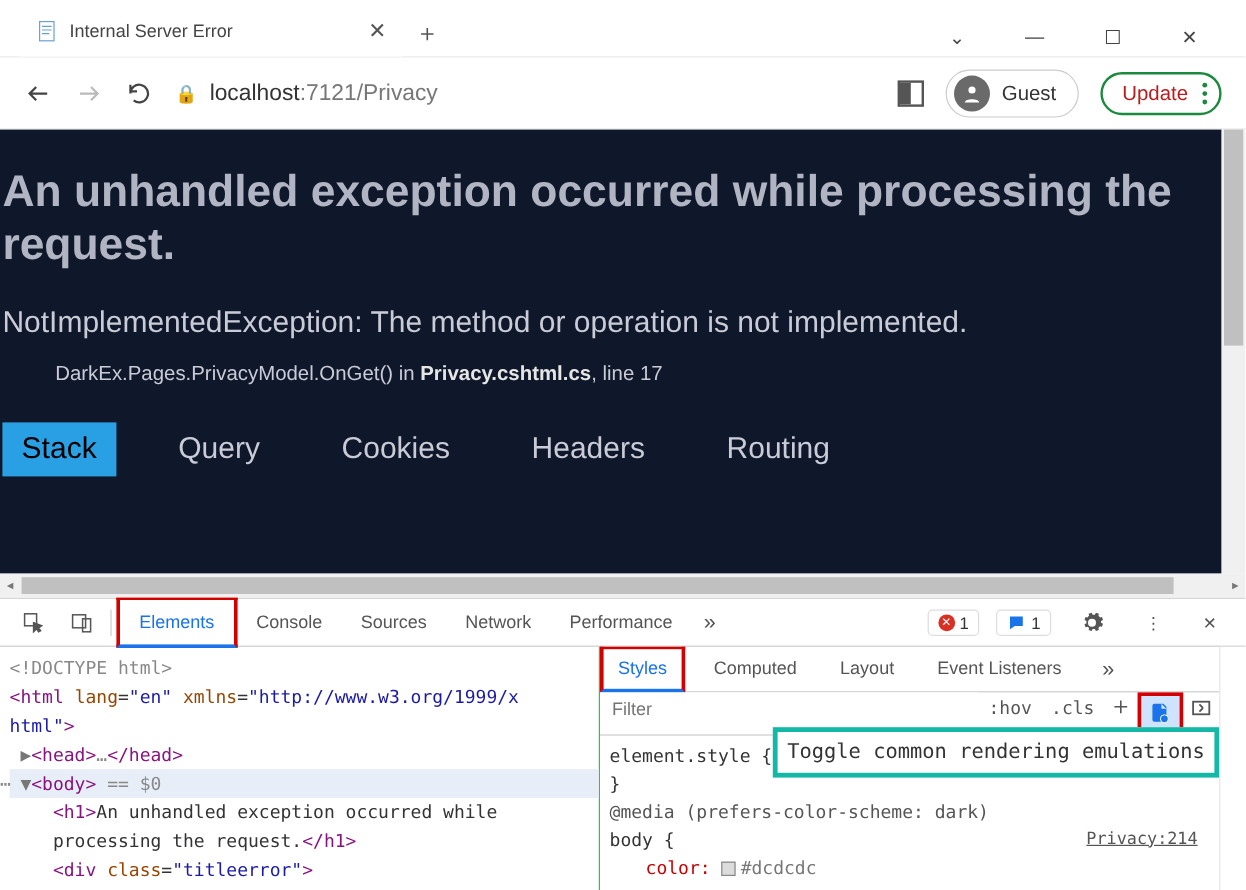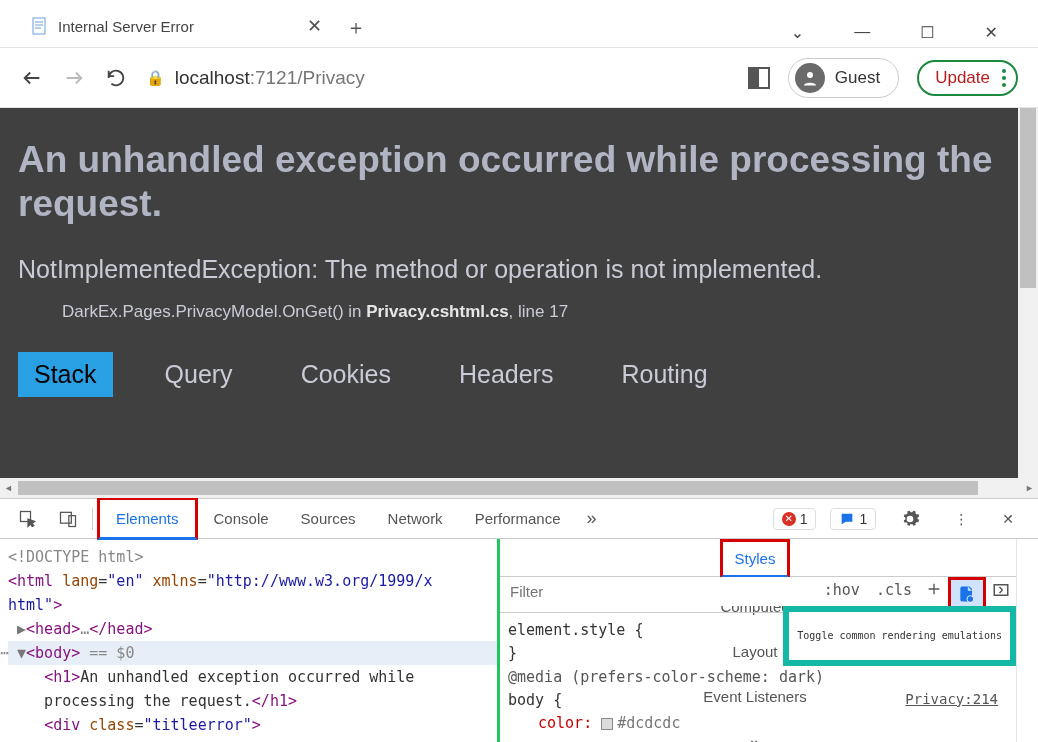--- a/index.html
+++ b/index.html
@@ -28,21 +28,21 @@
   .guest-chip { display: flex; align-items: center; gap: 10px; border: 1px solid #ccc; border-radius: 30px; padding: 4px 18px 4px 6px; }
   .guest-avatar { width: 30px; height: 30px; border-radius: 50%; background: #6a6a6a; display:flex; align-items:center; justify-content:center; }
   .guest-avatar svg { fill:#fff; }
   .guest-label { font-size: 17px; color: #333; }
   .update-chip { border: 2px solid #1b8a3e; border-radius: 22px; padding: 6px 10px 6px 16px; display: flex; align-items: center; gap: 12px; color: #b91c1c; font-size: 17px; }
   .update-dots { display:flex; flex-direction:column; gap:3px; }
   .update-dots i { width:4px; height:4px; border-radius:50%; background:#1b8a3e; }
   
   
   .content-wrap { position: relative; height: 370px; display:flex; }
-  .content { flex:1; background: #404040; color: #ccc; padding: 30px 18px 20px; overflow:hidden; }
+  .content { flex:1; background: #0f172a; color: #ccc; padding: 30px 2px 20px; overflow:hidden; }
   .content-scroll { width: 20px; background: #f0f0f0; position:relative; }
   .content-scroll .thumb { position:absolute; top:0; left:2px; width:16px; height:180px; background:#c0c0c0; }
   .err-h1 { font-size: 37px; font-weight: 700; color: #b1b4c2; line-height: 1.2; margin-bottom: 28px; }
   .err-msg { font-size: 25px; color: #c9cbd6; margin-bottom: 18px; font-weight:300; }
   .err-stack { font-size: 17px; color: #c9cbd6; padding-left: 44px; margin-bottom:30px; }
   .err-stack b { color: #e6e6e6; font-weight:700; }
   .err-tabs { display:flex; gap:36px; align-items:center; }
   .err-tab { font-size: 25px; color:#c9cbd6; padding:8px 16px; }
   .err-tab.active { background:#2aa0e4; color:#000; }
   .hscroll { height: 20px; background:#f0f0f0; display:flex; align-items:center; position:relative; }
@@ -59,41 +59,41 @@
   .dt-tab.active { color:#1a73e8; border-bottom:3px solid #1a73e8; }
   .dt-more { padding:8px 10px; color:#555; font-size:18px; }
   .dt-right { margin-left:auto; display:flex; align-items:center; gap:14px; padding-right:6px; }
   .badge { display:flex; align-items:center; gap:4px; border:1px solid #ddd; border-radius:4px; padding:2px 8px; font-size:14px; }
   .badge .dot { width:14px; height:14px; border-radius:50%; display:flex; align-items:center; justify-content:center; font-size:10px; color:#fff; }
   .badge.err .dot { background:#d93025; }
   .badge.msg svg { fill:#1a73e8; width:16px; height:16px; }
   .redbox { border: 3px solid #d40000; }
   
   .dt-body { display:flex; height: 204px; }
-  .dom-panel { width: 500px; border-right:3px solid #22c55e; font-family: Consolas, monospace; font-size:15px; line-height:1.6; padding:6px 0 0 8px; position:relative; overflow:hidden; }
+  .dom-panel { width: 500px; border-right:1px solid #22c55e; font-family: Consolas, monospace; font-size:15px; line-height:1.6; padding:6px 0 0 8px; position:relative; overflow:hidden; }
   .dom-panel .line { white-space:pre; }
   .tag { color:#881280; }
   .attr { color:#994500; }
   .str { color:#1a1aa6; }
   .txt { color:#333; }
   .gray { color:#888; }
   .caret { color:#777; }
   .selrow { background:#e8eef7; }
   .dots-gutter { position:absolute; left:0; width:22px; text-align:left; color:#888; letter-spacing:1px; }
   
   .styles-panel { flex:1; display:flex; flex-direction:column; overflow:hidden; }
-  .sp-tabs { height:38px; display:flex; align-items:center; border-bottom:1px solid #ccc; gap:12px; padding-right:6px;flex-direction:column; }
+  .sp-tabs { height:38px; display:flex; align-items:center; border-bottom:1px solid #ccc; gap:12px; padding-right:6px; }
   .sp-tab { padding:8px 12px; color:#555; font-size:15px; }
   .sp-tab.active { color:#1a73e8; border-bottom:3px solid #1a73e8; }
   .sp-filter { height:36px; display:flex; align-items:flex-start; border-bottom:1px solid #ccc; }
   .sp-filter input { border:none; padding:6px 10px; font-size:15px; color:#888; flex:1; outline:none; }
   .sp-filter .fbtn { padding:4px 8px; font-family: Consolas, monospace; font-size:15px; color:#555; }
   .sp-filter .iconbtn { padding:4px 6px; display:flex; align-items:center; }
   .ybox { border: 3px solid #f2e000; }
-  .tooltip { position:absolute; background:#fff; border:6px solid #14b8a6; padding:16px 8px; font-size:10px; color:#333; }
+  .tooltip { position:absolute; background:#fff; border:4px solid #14b8a6; padding:4px 8px; font-size:17px; color:#333; }
   .sp-rules { font-family: Consolas, monospace; font-size:15px; line-height:1.55; padding:6px 8px; color:#333; position:relative; }
   .sp-rules .sel { color:#333; }
   .sp-rules .mq { color:#555; }
   .sp-rules .prop { color:#c80000; padding-left:30px; }
   .sp-rules .swatch { display:inline-block; width:12px; height:12px; border:1px solid #888; vertical-align:middle; margin-right:4px; }
   .srclink { position:absolute; right:10px; color:#555; text-decoration:underline; font-size:14px; }
   .rightedge { width:22px; background:#fff; border-left:1px solid #e5e5e5; }
 </style>
 </head>
 <body>

